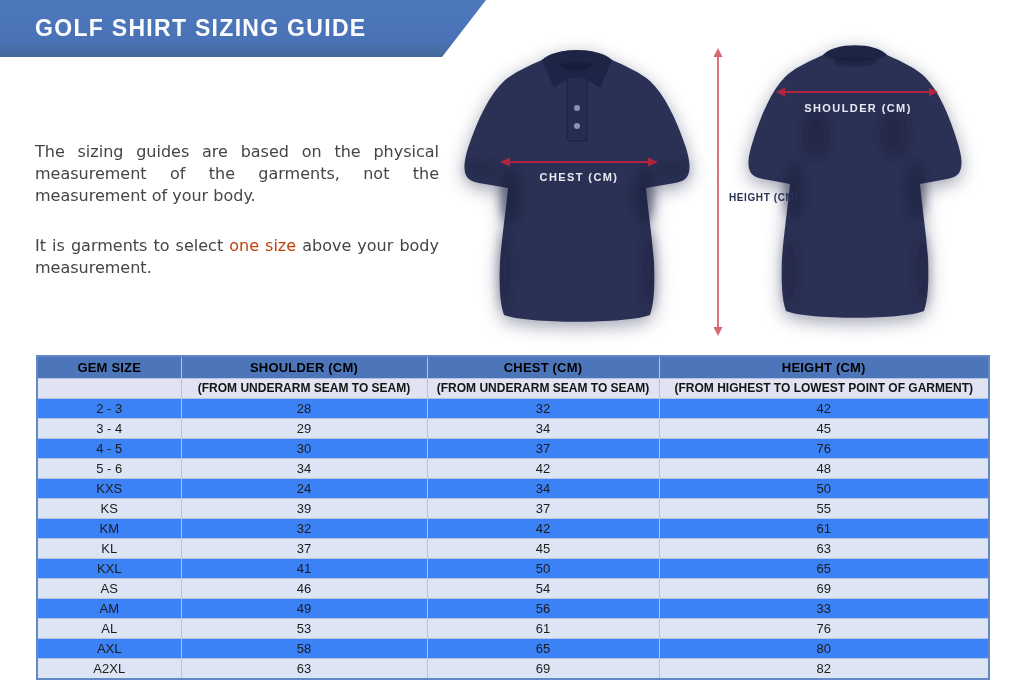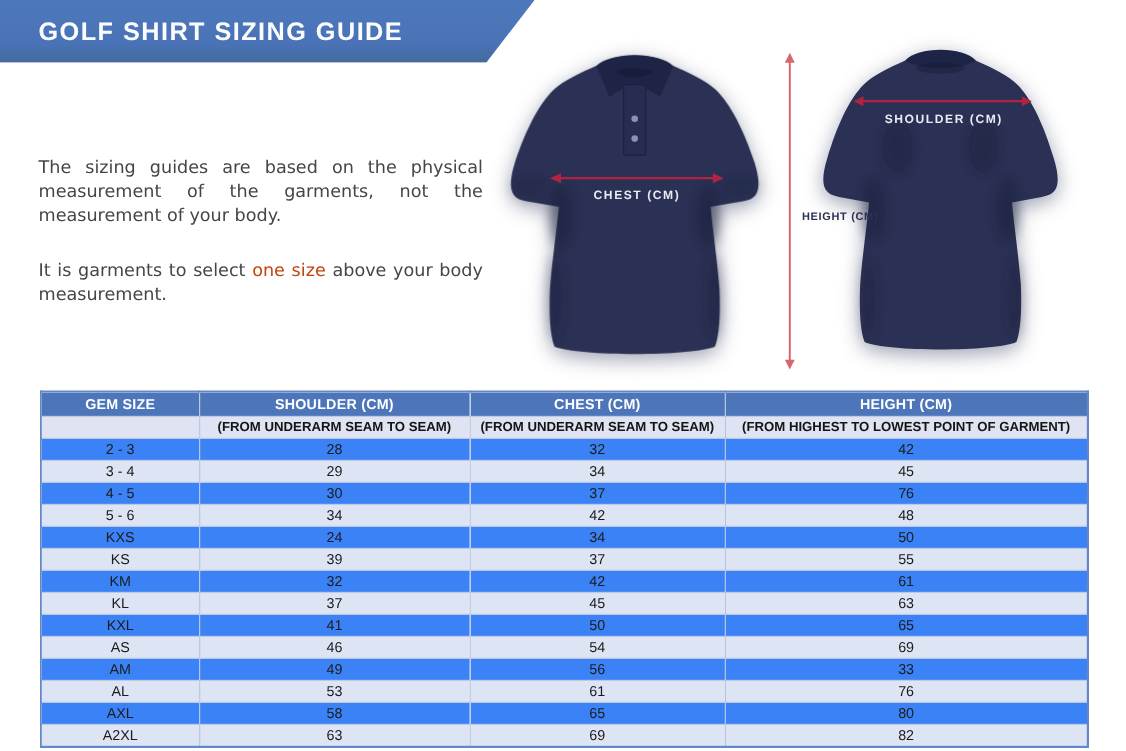--- a/index.html
+++ b/index.html
@@ -46,21 +46,21 @@
   table.sizing {
     position:absolute; left:36px; top:355px; width:952px;
     border-collapse:collapse; table-layout:fixed;
     font-family:"Liberation Sans", sans-serif;
     border:2px solid #6288c7;
   }
   table.sizing th, table.sizing td {
     border:1px solid #b5c2e2; text-align:center; padding:0; overflow:hidden; white-space:nowrap;
   }
   th.col-head {
-    background:#4d76ba; color:#ffffff; font-size:13px; font-weight:bold;
+    background:#4d76ba; color:#000000; font-size:13px; font-weight:bold;
     height:21px; line-height:21px; letter-spacing:.2px;
   }
   th.col-subhead {
     background:#e0e4f2; color:#141414; font-size:12px; font-weight:bold;
     height:19px; line-height:19px;margin-left:42px;
   }
   table.sizing td {
     font-size:13px; color:#1c1c1c; height:19px; line-height:19px; background:#3b82f6;
   }
   table.sizing tbody tr:nth-child(even) td { background:#dde4f4; }

